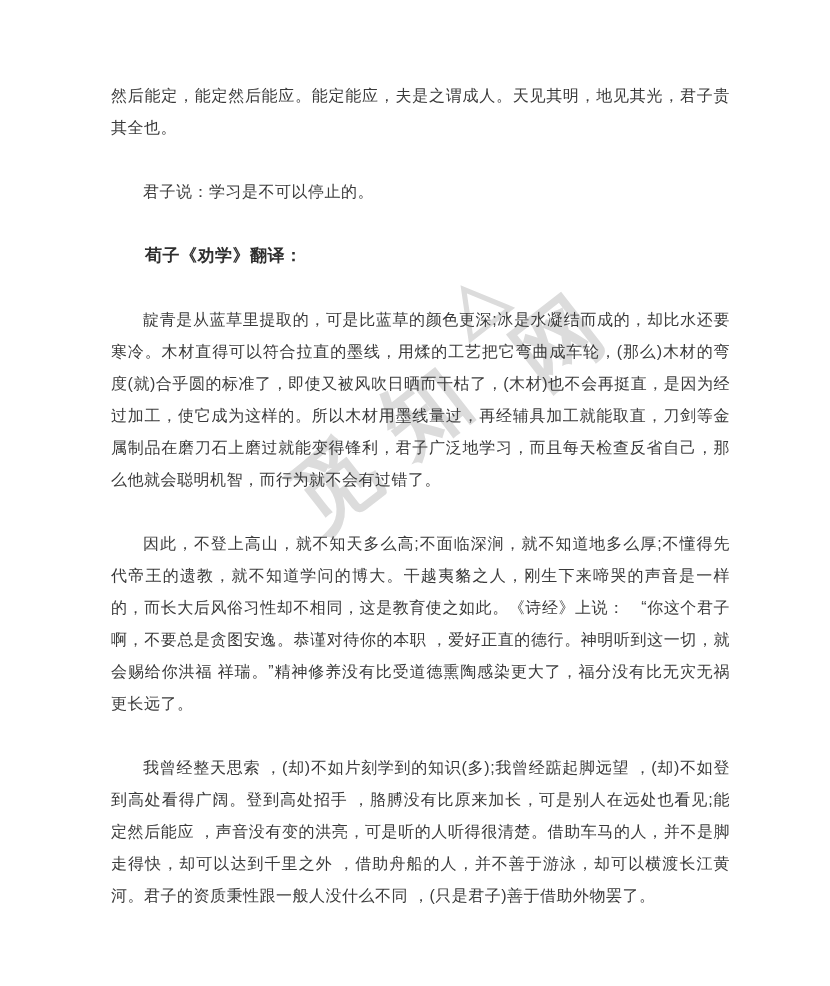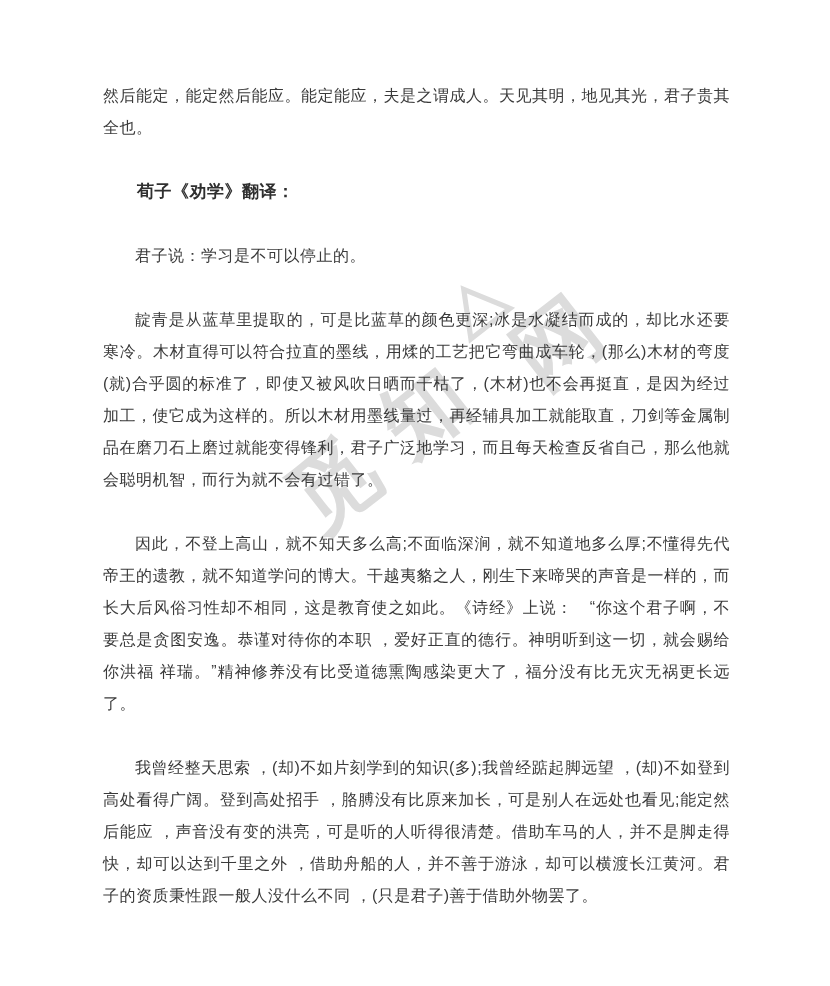--- a/index.html
+++ b/index.html
@@ -17,21 +17,21 @@
     height: 986px;
     background: #ffffff;
   }
   .doc-body {
     position: relative;
     z-index: 2;
     padding: 80px 100px 0 103px;
     box-sizing: border-box;
   }
   .para {
-    margin: 0 0 32px 0;
+    margin: 0 0 32px 8px;
     font-size: 16px;
     line-height: 32px;
     color: #3a3a3a;
     text-align: justify;
     letter-spacing: 0.5px;
   }
   .para.indent { text-indent: 2em; }
   .para.heading {
     font-weight: bold;
     font-size: 17px;
@@ -74,23 +74,23 @@
     <span class="wm-char c1">知</span>
     <span class="wm-char c2">网</span>
     <svg class="wm-logo" viewBox="0 0 60 60" aria-hidden="true">
       <polygon points="30,6 54,48 6,48" fill="none" stroke="#dcdcdc" stroke-width="5"></polygon>
     </svg>
   </div>
 
   <div class="doc-body">
     <p class="para">然后能定，能定然后能应。能定能应，夫是之谓成人。天见其明，地见其光，君子贵其全也。</p>
 
+    <p class="para indent">君子说：学习是不可以停止的。</p>
+
     <p class="para heading indent">荀子《劝学》翻译：</p>
-
-    <p class="para indent">君子说：学习是不可以停止的。</p>
 
     <p class="para indent">靛青是从蓝草里提取的，可是比蓝草的颜色更深;冰是水凝结而成的，却比水还要寒冷。木材直得可以符合拉直的墨线，用煣的工艺把它弯曲成车轮，(那么)木材的弯度(就)合乎圆的标准了，即使又被风吹日晒而干枯了，(木材)也不会再挺直，是因为经过加工，使它成为这样的。所以木材用墨线量过，再经辅具加工就能取直，刀剑等金属制品在磨刀石上磨过就能变得锋利，君子广泛地学习，而且每天检查反省自己，那么他就会聪明机智，而行为就不会有过错了。</p>
 
     <p class="para indent">因此，不登上高山，就不知天多么高;不面临深涧，就不知道地多么厚;不懂得先代帝王的遗教，就不知道学问的博大。干越夷貉之人，刚生下来啼哭的声音是一样的，而长大后风俗习性却不相同，这是教育使之如此。《诗经》上说：　“你这个君子啊，不要总是贪图安逸。恭谨对待你的本职 ，爱好正直的德行。神明听到这一切，就会赐给你洪福 祥瑞。”精神修养没有比受道德熏陶感染更大了，福分没有比无灾无祸更长远了。</p>
 
     <p class="para indent">我曾经整天思索 ，(却)不如片刻学到的知识(多);我曾经踮起脚远望 ，(却)不如登到高处看得广阔。登到高处招手 ，胳膊没有比原来加长，可是别人在远处也看见;能定然后能应 ，声音没有变的洪亮，可是听的人听得很清楚。借助车马的人，并不是脚走得快，却可以达到千里之外 ，借助舟船的人，并不善于游泳，却可以横渡长江黄河。君子的资质秉性跟一般人没什么不同 ，(只是君子)善于借助外物罢了。</p>
   </div>
 
 </div>
 

